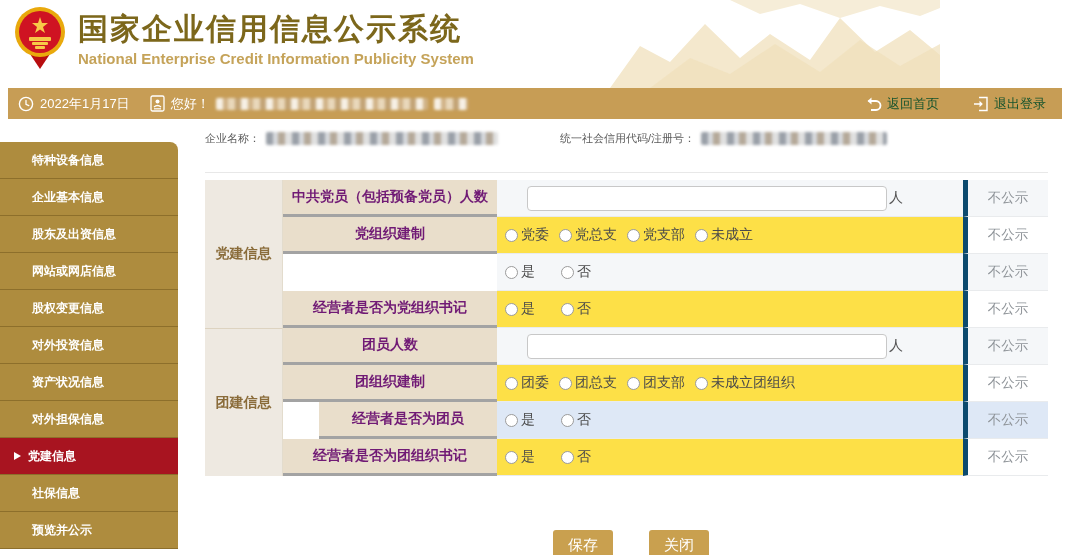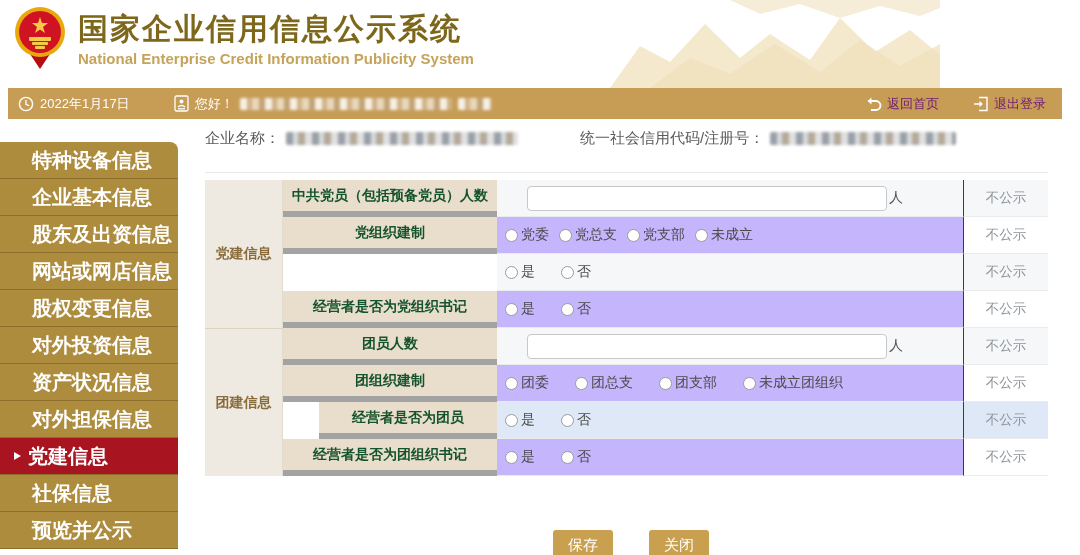--- a/index.html
+++ b/index.html
@@ -13,60 +13,60 @@
   .logo-wrap { position:absolute; left:14px; top:5px; width:52px; height:66px; }
   .title-block { position:absolute; left:78px; top:12px; }
   .site-title { font-size:30px; font-weight:bold; color:#7c671b; letter-spacing:2px; line-height:34px; }
   .site-subtitle { font-size:15px; font-weight:bold; color:#c5a359; margin-top:4px; }
 
   
   .topbar { position:absolute; left:8px; top:88px; width:1054px; height:31px; background:#c79d55;
             display:flex; align-items:center; color:#fff; font-size:13px; }
   .tb-item { display:flex; align-items:center; gap:6px; }
   .tb-date { margin-left:10px; }
-  .tb-user { margin-left:44px; }
+  .tb-user { margin-left:20px; }
   .tb-spacer { flex:1; }
-  .tb-link { display:flex; align-items:center; gap:5px; color:#701a75; cursor:pointer; margin-right:34px; }
+  .tb-link { display:flex; align-items:center; gap:5px; color:#14532d; cursor:pointer; margin-right:34px; }
   .tb-link:last-child { margin-right:16px; }
 
   
   .sidebar { position:absolute; left:0; top:142px; width:178px; }
-  .side-item { height:37px; background:#ae8c3e; color:#fff; font-size:20px; font-weight:bold;
+  .side-item { height:37px; background:#ae8c3e; color:#fff; font-size:12px; font-weight:bold;
                display:flex; align-items:center; padding-left:32px; border-bottom:1px solid #8d6f2b; cursor:pointer; }
   .side-item:first-child { border-top-right-radius:8px; }
   .side-item.active { background:#a81420; padding-left:14px; }
   .side-item .tri { width:0; height:0; border-left:7px solid #fff; border-top:4.5px solid transparent;
                     border-bottom:4.5px solid transparent; margin-right:7px; }
 
   
   .content { position:absolute; left:205px; top:138px; width:843px; }
-  .company-line { display:flex; align-items:center; height:28px; font-size:15px; color:#5a5a5a;
+  .company-line { display:flex; align-items:center; height:28px; font-size:11px; color:#5a5a5a;
                   border-bottom:1px solid #e8e8e8; padding-bottom:34px; }
   .company-line .lbl { white-space:nowrap; }
   .company-line .code-lbl { margin-left:62px; }
   .blur { display:inline-block; height:13px; border-radius:2px; filter:blur(1.6px);
           background:repeating-linear-gradient(90deg,#9aa0a8 0 7px,#d6d9dd 7px 12px,#b5a999 12px 19px,#e0e0e0 19px 26px); }
   .blur-light { display:inline-block; height:12px; border-radius:2px; filter:blur(1.5px);
           background:repeating-linear-gradient(90deg,rgba(255,255,255,.85) 0 7px,rgba(216,196,176,.55) 7px 12px,rgba(255,255,255,.6) 12px 19px,rgba(190,170,150,.5) 19px 25px); }
   .company-blur { width:232px; margin-left:6px; }
   .code-blur { width:186px; margin-left:6px; }
 
   
   .ptable { margin-top:7px; display:grid; grid-template-columns:78px 214px 466px 85px; grid-auto-rows:37px; }
   .cell { display:flex; align-items:center; font-size:14px; }
   .cell-group { grid-column:1; background:#eee9e1; color:#8a6c3a; font-weight:bold; justify-content:center;
                 border-right:1px solid #e3dccd; }
   .cell-group.group-sep { border-top:1px solid #ddd3c0; }
-  .cell-label { grid-column:2; background:#e9decb; color:#14532d; font-weight:bold; justify-content:center;
-                text-align:center; border-bottom:6px solid #a3a3a3; }
-  .cell-content { grid-column:3; background:#c4b5fd; color:#4a4a4a; padding-left:8px; border-bottom:1px solid #e9ebed; }
+  .cell-label { grid-column:2; background:#e9decb; color:#701a75; font-weight:bold; justify-content:center;
+                text-align:center; border-bottom:3px solid #a3a3a3; }
+  .cell-content { grid-column:3; background:#fde047; color:#4a4a4a; padding-left:8px; border-bottom:1px solid #e9ebed; }
   .cell-content.shade-gray { background:#f5f7f9; }
   .cell-content.shade-blue { background:#dee8f6; }
   .cell-pub { grid-column:4; color:#8e9398; font-size:13.5px; justify-content:center;
-              border-left:1px solid #0c4a6e; border-bottom:1px solid #e9ebed; background:#fff; }
+              border-left:5px solid #0c4a6e; border-bottom:1px solid #e9ebed; background:#fff; }
   .cell-pub.shade-gray { background:#f5f7f9; }
   .cell-pub.shade-blue { background:#dee8f6; }
 
   .num-input { margin-left:22px; width:360px; height:25px; border:1px solid #c8c8c8; border-radius:4px;
                background:#fff; outline:none; padding:0 6px; font-size:14px; }
   .unit { margin-left:2px; color:#555; }
   .radio-opt { display:inline-flex; align-items:center; margin-right:10px; cursor:pointer; }
   .radio-opt.yn { margin-right:26px; }
   .radio-circle { display:inline-block; width:13px; height:13px; border:1px solid #9b9b9b; border-radius:50%;
                   background:#fff; margin-right:3px; flex:0 0 auto; }
@@ -241,21 +241,21 @@
         </div>
         <div class="cell cell-pub" style="grid-row: 4;">不公示</div>
         <div class="cell cell-group group-sep" style="grid-row: 5 / 9;">团建信息</div>
         <div class="cell cell-label" style="grid-row: 5;">团员人数</div>
         <div class="cell cell-content shade-gray" style="grid-row: 5;">
           <input class="num-input" style="">
           <span class="unit">人</span>
         </div>
         <div class="cell cell-pub shade-gray" style="grid-row: 5;">不公示</div>
         <div class="cell cell-label" style="grid-row: 6;">团组织建制</div>
-        <div class="cell cell-content" style="grid-row: 6; gap: 16px;">
+        <div class="cell cell-content" style="grid-row: 6;">
           <span class="radio-opt">
             <span class="radio-circle"></span>
             <span>团委</span>
           </span>
           <span class="radio-opt">
             <span class="radio-circle"></span>
             <span>团总支</span>
           </span>
           <span class="radio-opt">
             <span class="radio-circle"></span>

